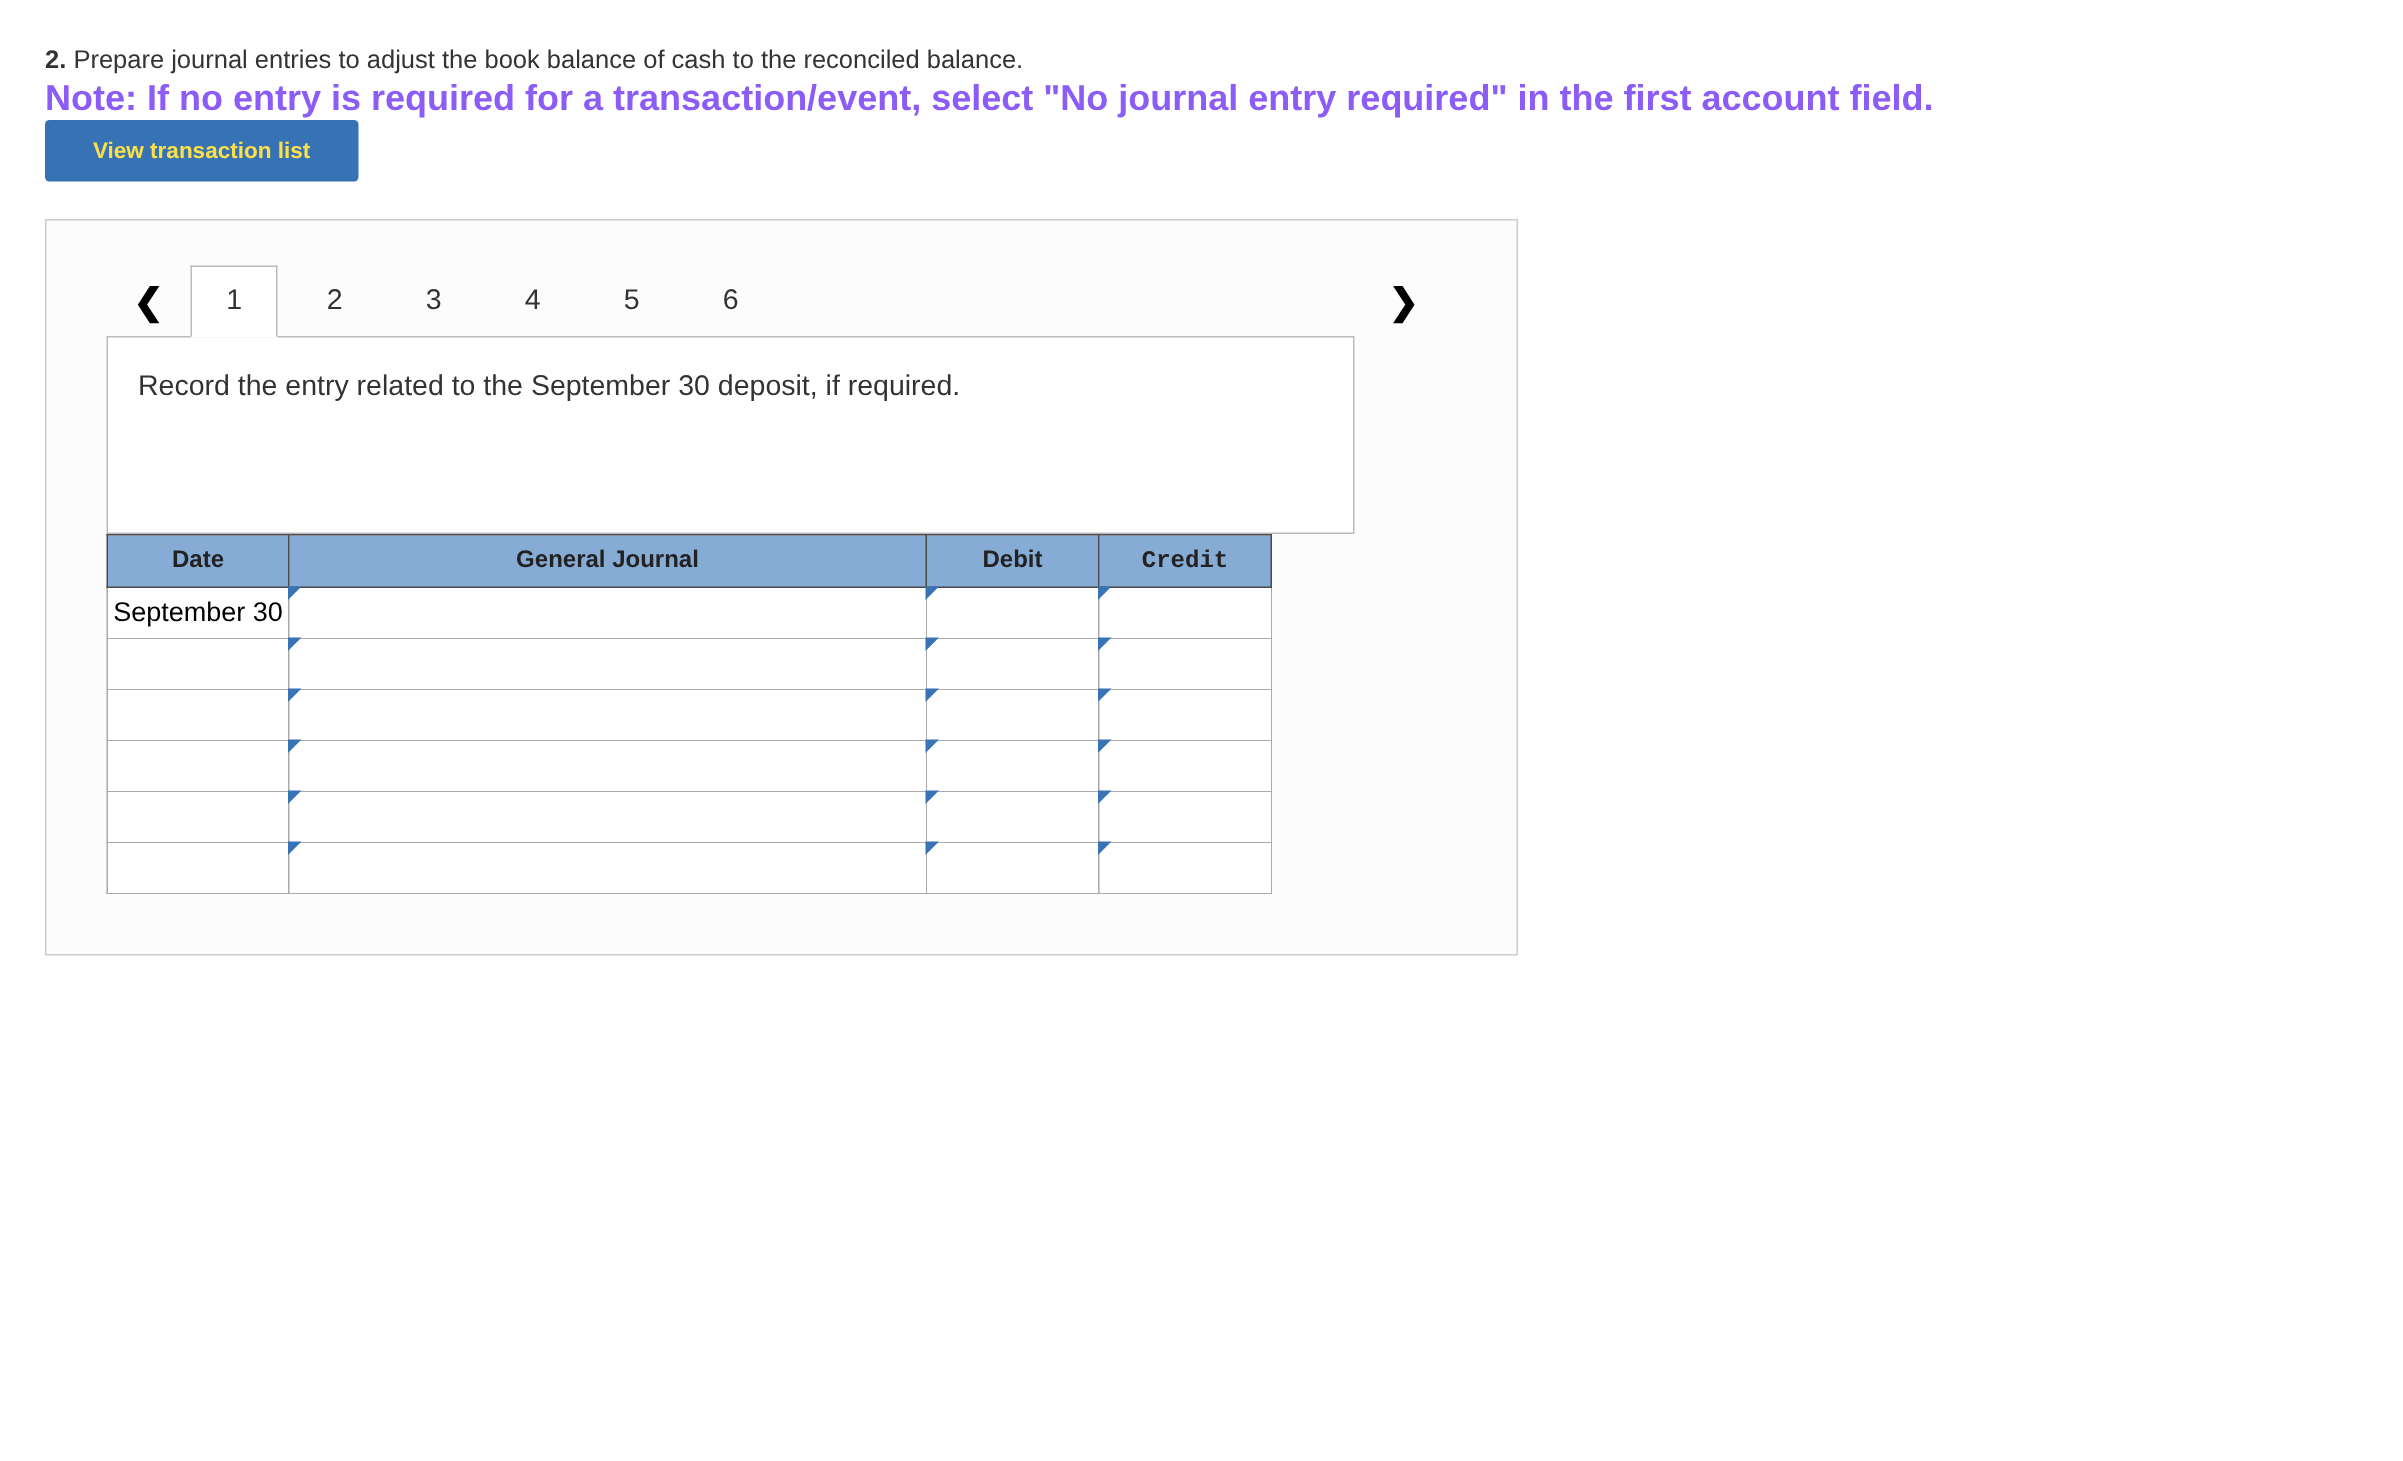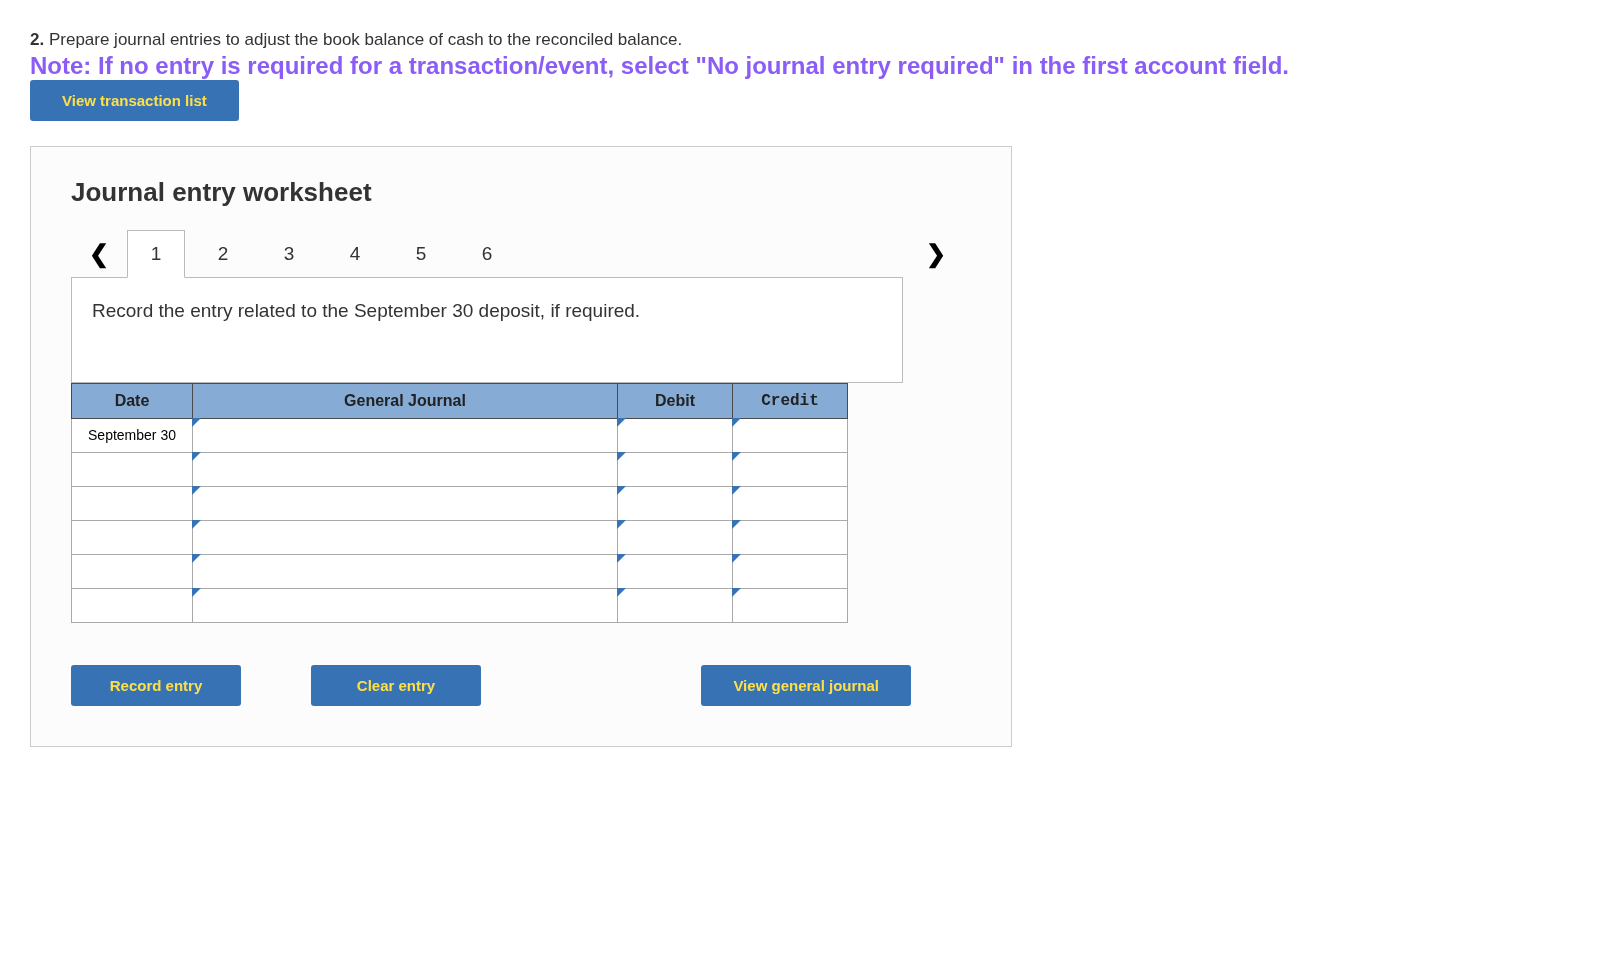--- a/index.html
+++ b/index.html
@@ -77,21 +77,21 @@
   .tab.active {
     border: 1px solid #bbb;
     border-bottom: 1px solid #fff;
     background: #fff;
     position: relative;
     z-index: 2;
   }
   .instruction-box {
     border: 1px solid #bbb;
     background: #fff;
-    padding: 22px 20px 60px 20px;
+    padding: 22px 20px 86px 20px;
     font-size: 19px;
     font-family: Verdana, Geneva, sans-serif;
     color: #333;
     position: relative;
     z-index: 1;
     width: 790px;
   }
   .credits-note {
     color: #a82626;
     font-family: Verdana, Geneva, sans-serif;
@@ -117,21 +117,21 @@
   .th-cred { width: 106px; font-family: Liberation Mono, monospace; }
   .journal-table td {
     border: 1px solid #aaa;
     height: 33px;
     background: #fff;
     position: relative;
     padding: 0;
   }
   .date-cell {
     text-align: center;
-    font-size: 14px;
+    font-size: 18px;
     padding: 2px 4px;
     line-height: 1.2;
   }
   .tri-cell::before {
     content: "";
     position: absolute;
     top: -1px;
     left: -1px;
     width: 0;
     height: 0;
@@ -154,21 +154,20 @@
   <span class="question-num">2.</span>
   <span>Prepare journal entries to adjust the book balance of cash to the reconciled balance.</span>
 </div>
 <div class="note-text">Note: If no entry is required for a transaction/event, select "No journal entry required" in the first account field.</div>
 
 <div class="view-tx-wrapper">
   <button class="btn-blue">View transaction list</button>
 </div>
 
 <div class="worksheet-panel">
-  <div class="worksheet-title">Journal entry worksheet</div>
 
   <div class="tabs-row">
     <span class="arrow">❮</span>
     <div class="tab active">1</div>
     <div class="tab">2</div>
     <div class="tab">3</div>
     <div class="tab">4</div>
     <div class="tab">5</div>
     <div class="tab">6</div>
     <span class="arrow right">❯</span>
@@ -219,19 +218,13 @@
       </tr>
       <tr>
         <td></td>
         <td class="tri-cell"></td>
         <td class="tri-cell"></td>
         <td class="tri-cell"></td>
       </tr>
     </tbody>
   </table>
 
-  <div class="action-row">
-    <button class="btn-blue">Record entry</button>
-    <button class="btn-blue">Clear entry</button>
-    <div class="spacer"></div>
-    <button class="btn-blue">View general journal</button>
-  </div>
 </div>
 
 </body></html>

